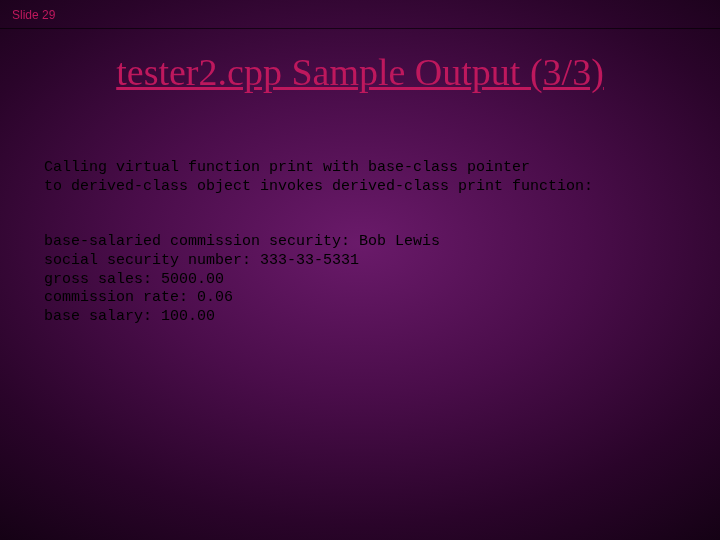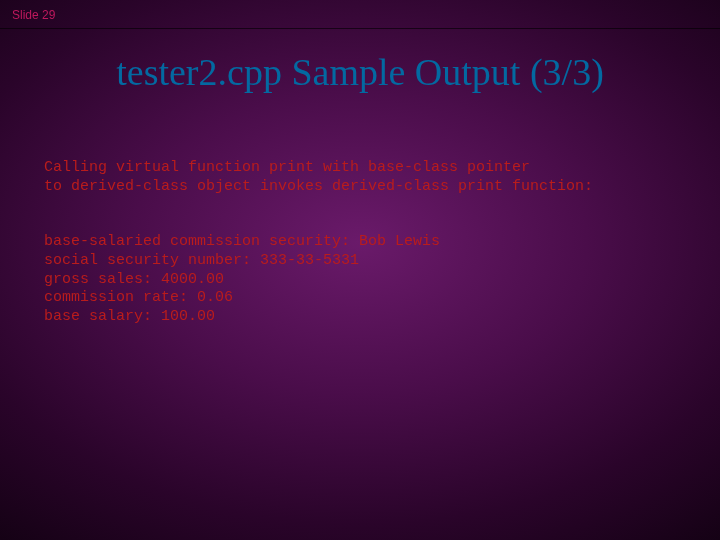--- a/index.html
+++ b/index.html
@@ -25,47 +25,48 @@
     height: 1px;
     background: #000;
     opacity: 0.6;
   }
   .title {
     position: absolute;
     top: 50px;
     left: 0;
     width: 100%;
     text-align: center;
-    color: #0369a1;
+    color: #be185d;
     font-family: "Times New Roman", Times, serif;
     font-size: 38px;
     font-weight: normal;
+    text-decoration: underline;
   }
   .content {
     position: absolute;
     top: 140px;
     left: 44px;
     right: 44px;
-    color: #b91c1c;
+    color: #000000;
     font-family: "Courier New", Courier, monospace;
     font-size: 15px;
     line-height: 1.25;
     white-space: pre;
   }
   .para1 { margin-bottom: 18px; }
 </style>
 </head>
 <body>
 
 <div class="slide-label">Slide 29</div>
 <div class="divider"></div>
 
 <h1 class="title">tester2.cpp Sample Output (3/3)</h1>
 
 <div class="content">
 <div class="para1"><span>Calling virtual function print with base-class pointer</span>
 <span>to derived-class object invokes derived-class print function:</span></div>
 <div><span>base-salaried commission security: Bob Lewis</span>
 <span>social security number: 333-33-5331</span>
-<span>gross sales: 4000.00</span>
+<span>gross sales: 5000.00</span>
 <span>commission rate: 0.06</span>
 <span>base salary: 100.00</span></div>
 </div>
 
 </body></html>

